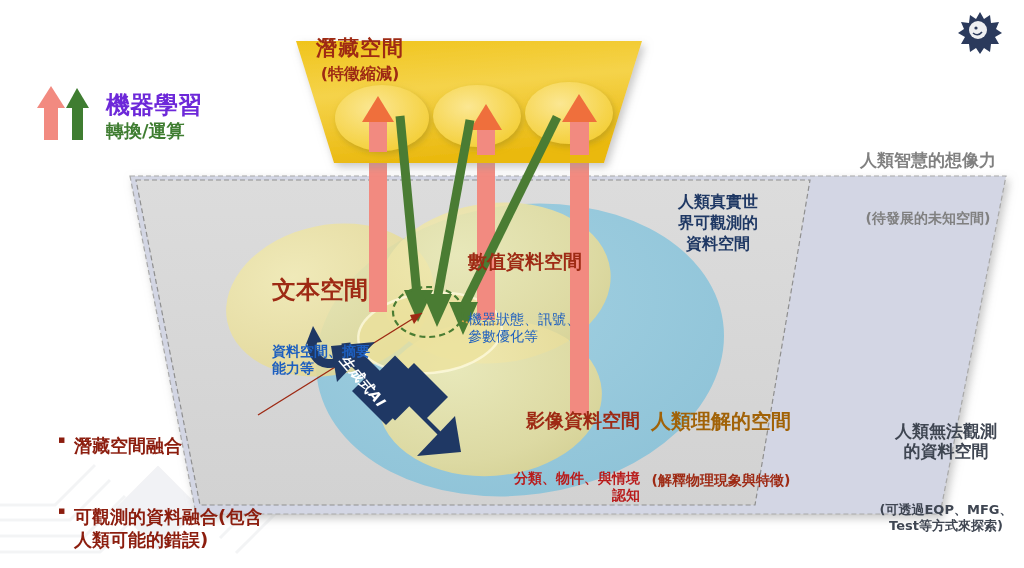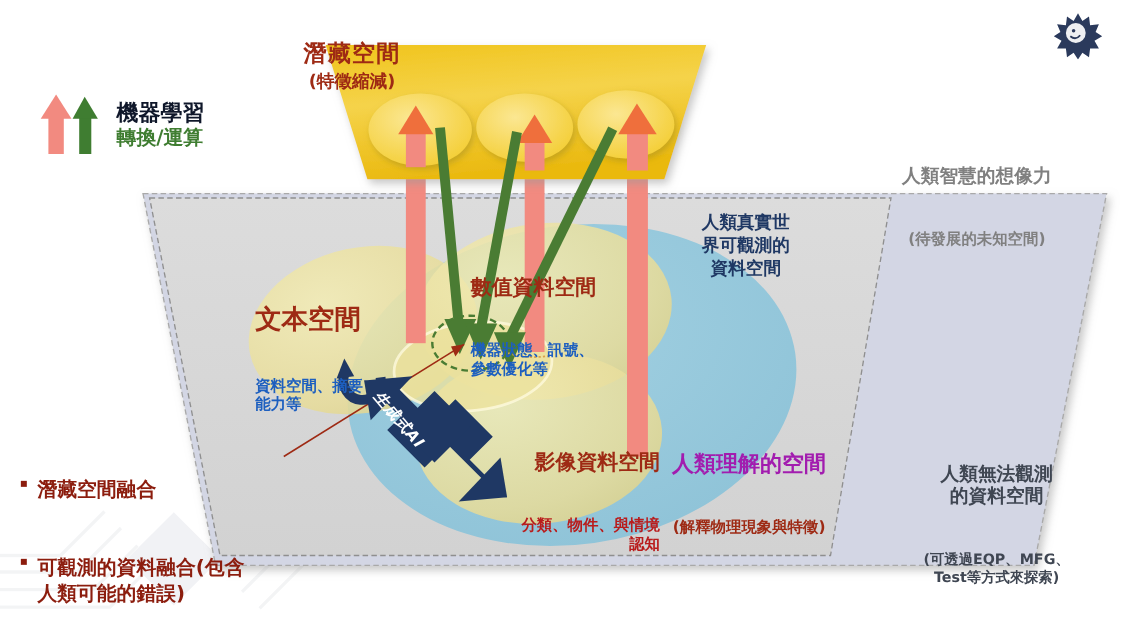--- a/index.html
+++ b/index.html
@@ -4,57 +4,57 @@
 <style>
   html,body{margin:0;padding:0;}
   body{
     width:1024px;height:568px;position:relative;overflow:hidden;
     background:#ffffff;
     font-family:"DejaVu Sans","Liberation Sans",sans-serif;
   }
   #stage{position:absolute;inset:0;}
   svg.layer{position:absolute;left:0;top:0;width:1024px;height:568px;overflow:visible;}
 
-  .txt{position:absolute;white-space:pre;line-height:1.18;}
+  .txt{position:absolute;white-space:pre;line-height:1.18;margin-left:40px;}
 
   #latent-title{left:0;top:36px;width:640px;text-align:center;color:#9e2a14;
     font-size:21px;font-weight:bold;letter-spacing:1px;}
   #latent-sub{left:0;top:65px;width:640px;text-align:center;color:#9e2a14;
     font-size:16px;font-weight:bold;}
 
   #legend{position:absolute;left:36px;top:84px;display:flex;align-items:flex-start;gap:8px;}
   #legend .labels{margin-left:6px;margin-top:6px;}
-  #legend .l1{color:#0f172a;font-size:20px;font-weight:bold;line-height:1.25;}
+  #legend .l1{color:#6d28d9;font-size:24px;font-weight:bold;line-height:1.25;}
   #legend .l2{color:#3f7d31;font-size:18px;font-weight:bold;line-height:1.25;}
 
   #imagination{left:760px;top:112px;width:256px;text-align:center;color:#808080;font-weight:bold;}
   #imagination .t1{font-size:17px;}
   #imagination .t2{font-size:14px;margin-top:2px;}
 
   #unobs{left:800px;top:383px;width:212px;text-align:center;color:#3f4652;font-weight:bold;}
   #unobs .t1{font-size:17px;line-height:1.22;}
   #unobs .t2{font-size:13px;line-height:1.22;margin-top:2px;}
 
   #realworld{left:604px;top:192px;width:148px;text-align:center;color:#1f3864;
     font-size:16px;font-weight:bold;line-height:1.3;}
 
   #text-space{left:232px;top:238px;width:170px;}
   #text-space .t1{font-size:24px;color:#9e2a14;font-weight:bold;}
   #text-space .t2{font-size:14px;color:#1d5fbf;font-weight:bold;line-height:1.25;margin-top:1px;}
 
   #num-space{left:428px;top:212px;width:180px;}
   #num-space .t1{font-size:19px;color:#9e2a14;font-weight:bold;}
-  #num-space .t2{font-size:14px;color:#1d5fbf;font-weight:bold;line-height:1.25;margin-top:1px;}
+  #num-space .t2{font-size:14px;color:#1d5fbf;font-weight:normal;line-height:1.25;margin-top:1px;}
 
   #img-space{left:420px;top:371px;width:180px;text-align:right;}
   #img-space .t1{font-size:19px;color:#9e2a14;font-weight:bold;}
   #img-space .t2{font-size:14px;color:#b91c1c;font-weight:bold;line-height:1.25;margin-top:1px;}
 
   #human-understand{left:586px;top:372px;width:190px;text-align:center;}
-  #human-understand .t1{font-size:20px;color:#a21caf;font-weight:bold;}
+  #human-understand .t1{font-size:20px;color:#a16207;font-weight:bold;}
   #human-understand .t2{font-size:14px;color:#9e2a14;font-weight:bold;margin-top:1px;}
 
   #bullets{left:18px;top:340px;width:310px;color:#8c1d0e;font-size:18px;font-weight:bold;line-height:1.3;}
   #bullets li{list-style:none;position:relative;padding-left:16px;margin-bottom:1px;}
   #bullets li:before{content:"\25AA";position:absolute;left:0;top:-1px;font-size:11px;}
   #bullets ul{margin:0;padding:0;}
 
   #genai-label{position:absolute;left:349px;top:352px;width:120px;
     transform:rotate(50deg);transform-origin:left top;
     color:#ffffff;font-size:14px;font-weight:bold;font-style:italic;letter-spacing:1px;}

